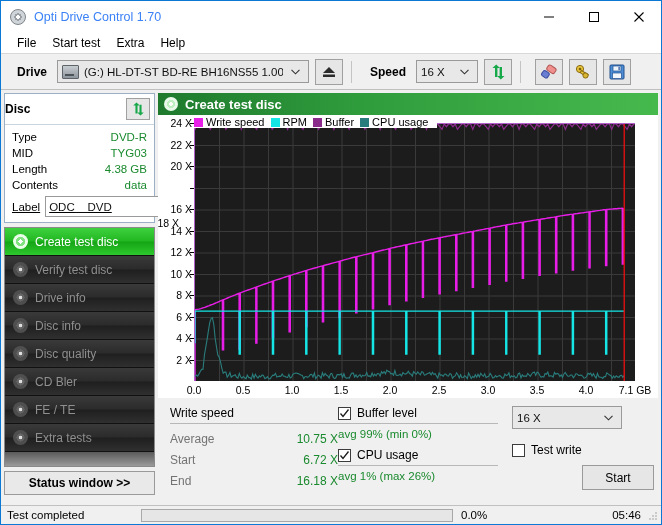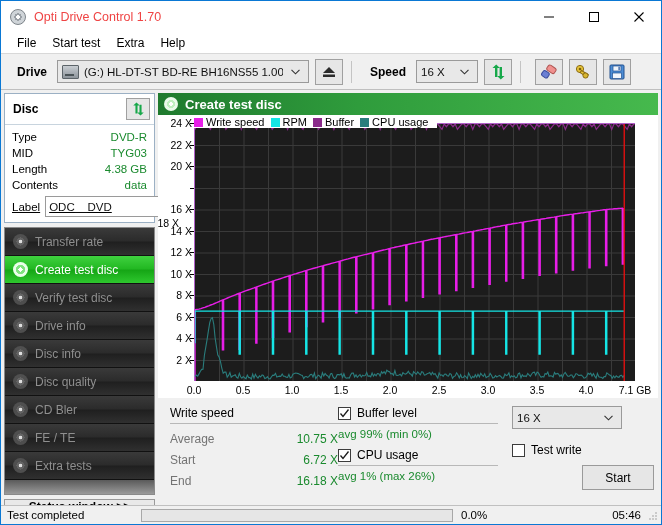--- a/index.html
+++ b/index.html
@@ -29,21 +29,21 @@
   .title-icon {
     width: 16px; height: 16px;
     margin-left: 9px; margin-right: 8px;
     border-radius: 50%;
     background: radial-gradient(circle at 50% 50%, #ffffff 0 16%, #9aa0a6 17% 36%, #cfd4d8 37% 74%, #8d949a 75% 100%);
     border: 1px solid #7d848a;
     flex: none;
   }
   .title-text {
     font-size: 12.5px;
-    color: #ef4444;
+    color: #3b82f6;
   }
   .win-controls {
     position: absolute;
     right: 0; top: 0;
     display: flex; height: 31px;
   }
   .win-btn {
     width: 45px; height: 31px;
     display: flex; align-items: center; justify-content: center;
     font-size: 12px; color: #000;
@@ -130,21 +130,21 @@
     display: flex; flex-direction: column;
     padding: 3px 3px 0 3px;
   }
   .disc-panel {
     border: 1px solid #9bb0c4;
     background: #ffffff;
     padding: 0;
   }
   .disc-head {
     display: flex; align-items: center;
-    padding: 4px 4px 4px 8px;
+    padding: 4px 4px 4px 0;
     border-bottom: 1px solid #c8d4de;
   }
   .disc-head .dh-title {
     font-size: 12px; font-weight: bold; color: #000;
   }
   .disc-head .dh-btn {
     margin-left: auto;
     width: 24px; height: 22px;
     background: #e6e6e6; border: 1px solid #a0a0a0;
     display: flex; align-items: center; justify-content: center;
@@ -500,24 +500,20 @@
               <svg width="15" height="15" viewBox="0 0 15 15">
                 <circle cx="7.5" cy="7.5" r="6.5" fill="#d9d24f" stroke="#8d8a2e"></circle>
                 <circle cx="7.5" cy="7.5" r="2.2" fill="#f7f7ee" stroke="#8d8a2e" stroke-width=".6"></circle>
               </svg>
             </div>
           </div>
         </div>
       </div>
 
       <div class="navlist">
-        <div class="nav-item">
-          <span class="nav-ico"></span>
-          <span>Transfer rate</span>
-        </div>
         <div class="nav-item active">
           <span class="nav-ico"></span>
           <span>Create test disc</span>
         </div>
         <div class="nav-item">
           <span class="nav-ico"></span>
           <span>Verify test disc</span>
         </div>
         <div class="nav-item">
           <span class="nav-ico"></span>

